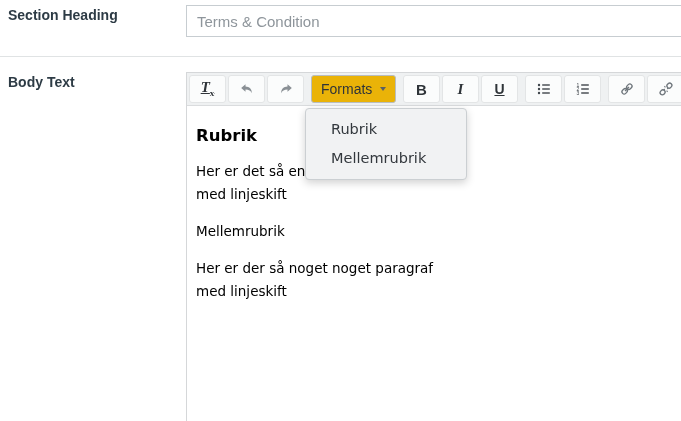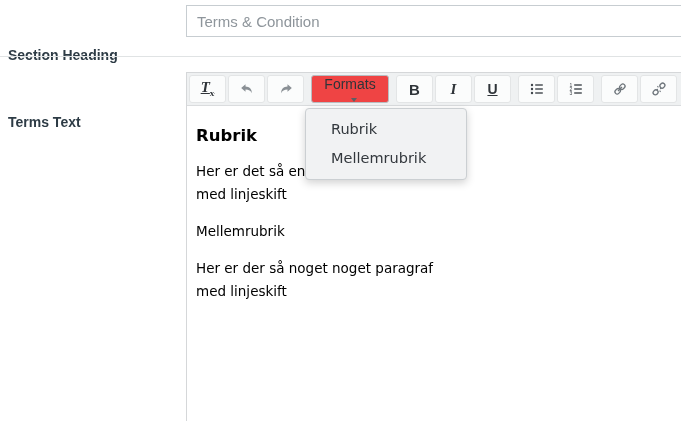--- a/index.html
+++ b/index.html
@@ -10,21 +10,20 @@
     font-family: "Liberation Sans", sans-serif;
   }
 
   
   .form-label {
     position: absolute;
     left: 8px;
     font-weight: bold;
     font-size: 14px;
     color: #2d3b45;
-    margin-top: 40px;
   }
   .label-section { top: 7px; }
   .label-body { top: 74px; }
 
   .heading-input {
     position: absolute;
     left: 186px; top: 5px;
     width: 500px; height: 32px;
     border: 1px solid #c7cdd1;
     border-radius: 0;
@@ -70,23 +69,22 @@
     justify-content: center;
     background: #fbfcfc;
     border: 1px solid #e3e5e6;
     border-radius: 3px;
     cursor: pointer;
     font-family: "Liberation Sans", sans-serif;
     color: #2f3439;
   }
   .tb-btn.grp { margin-left: 5px; }
   .tb-btn.active {
-    background: #ef4444;
+    background: #eab308;
     border-color: #b8bdc1;
-    flex-direction: column;
   }
   .tb-btn.formats-btn {
     min-width: 78px;
     padding: 0 9px;
     font-size: 14px;
     justify-content: space-between;
   }
   .tx-icon {
     font-family: "Liberation Serif", serif;
     font-style: italic;
@@ -152,21 +150,21 @@
   }
 </style>
 </head>
 <body>
 
 <div class="form-label label-section">Section Heading</div>
 <input class="heading-input" type="text" placeholder="Terms &amp; Condition" style="">
 
 <div class="row-divider"></div>
 
-<div class="form-label label-body">Terms Text</div>
+<div class="form-label label-body">Body Text</div>
 
 <div class="editor">
   <div class="toolbar">
 
     <button class="tb-btn">
       <span class="tx-icon"><span>T</span><sub>x</sub></span>
     </button>
 
     <button class="tb-btn">
       <svg width="16" height="16" viewBox="0 0 16 16">

